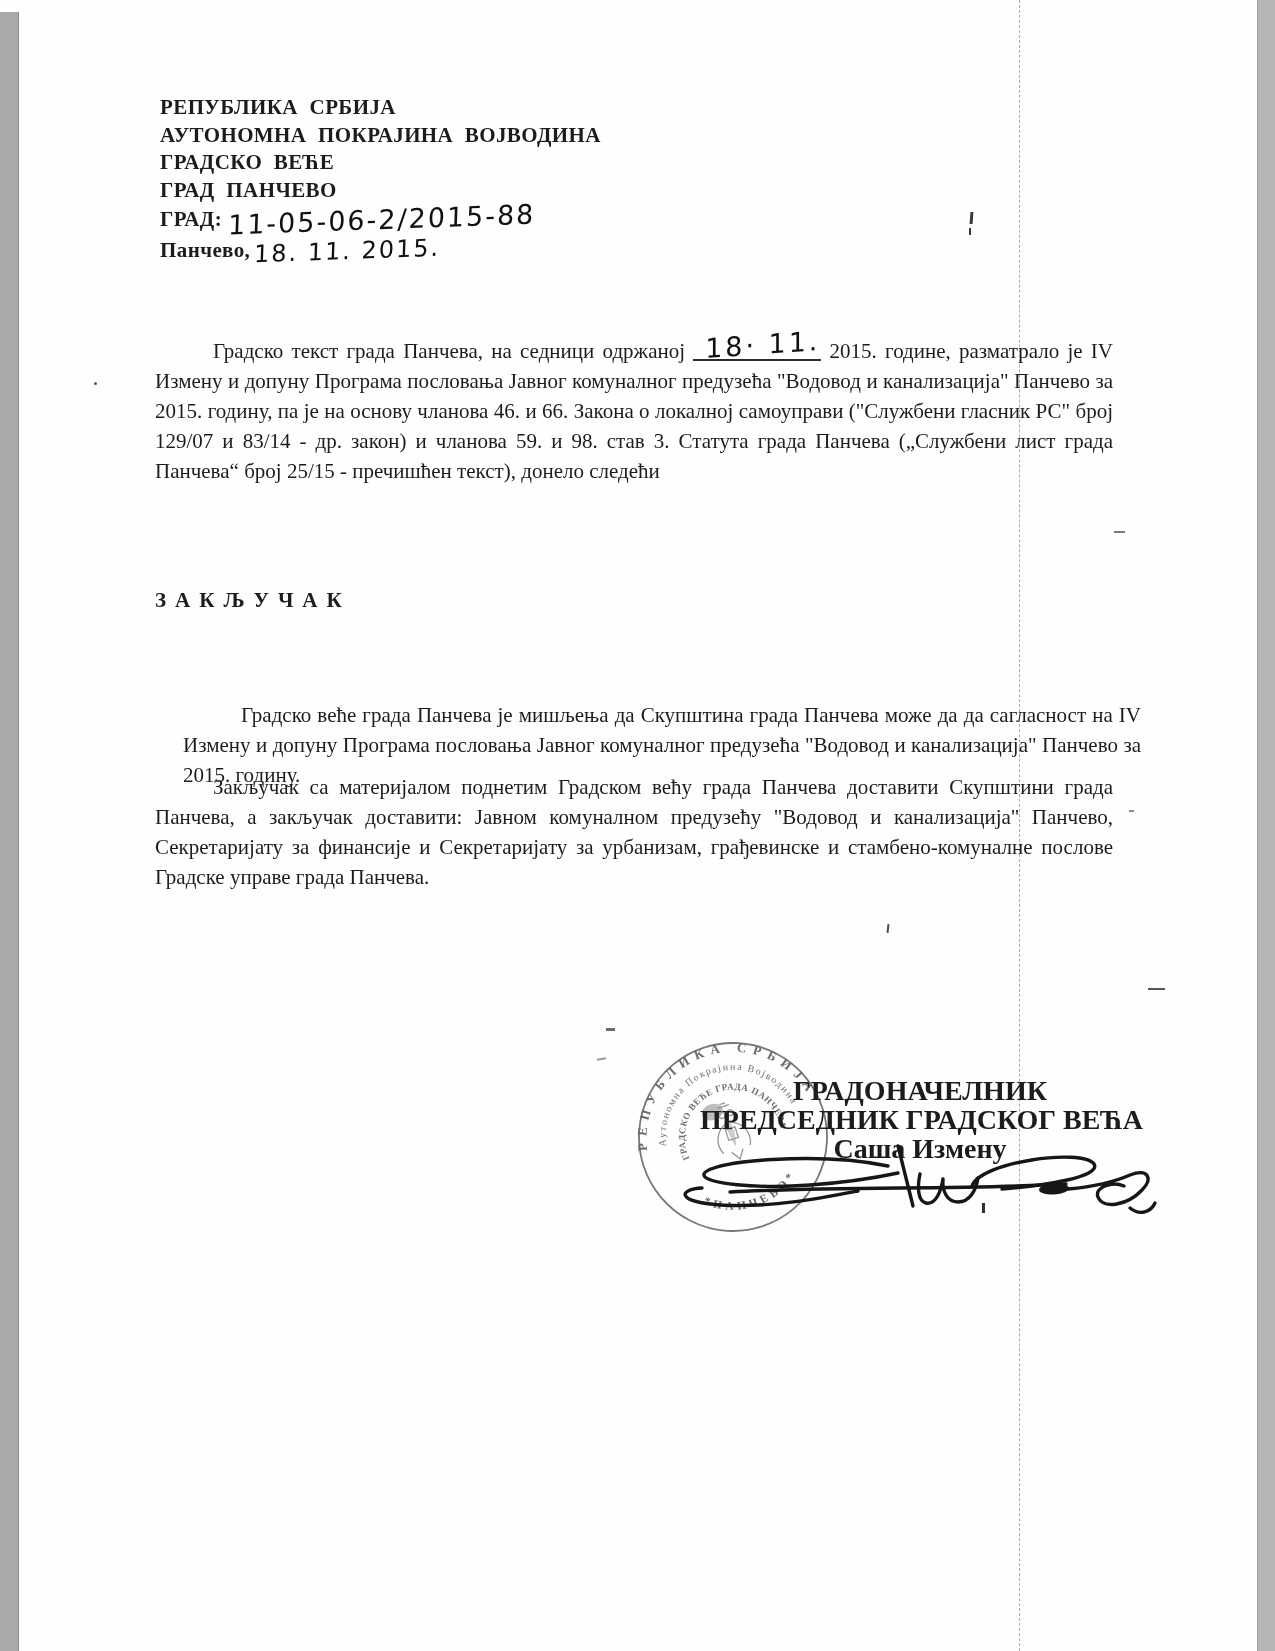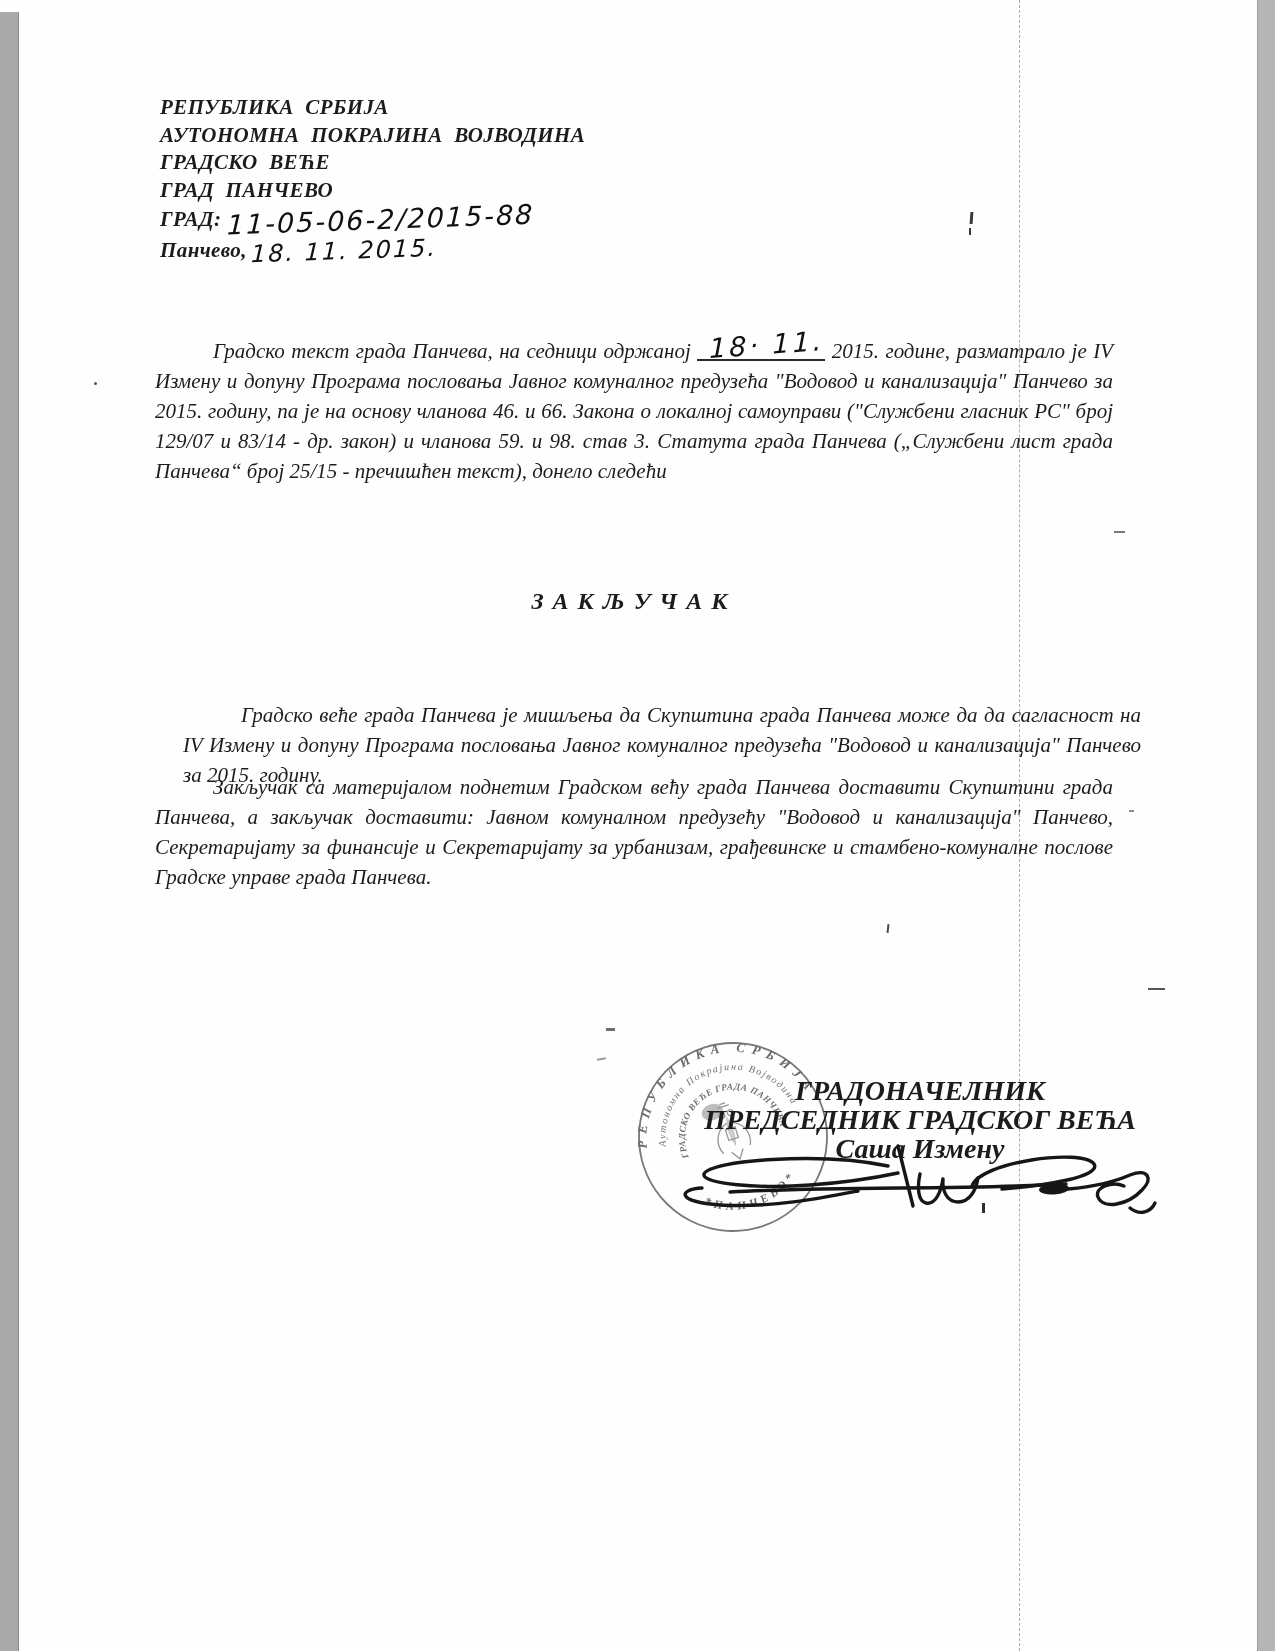--- a/index.html
+++ b/index.html
@@ -1,18 +1,18 @@
 <!DOCTYPE html>
 <html><head>
 <meta charset="utf-8">
 <style>
   html,body{margin:0;padding:0;background:#e8e8e8;}
   .page{
     position:relative;width:1275px;height:1651px;background:#fefefe;
-    font-family:"Liberation Serif", serif;color:#1c1c1c;overflow:hidden;font-style:italic;
+    font-family:"Liberation Serif", serif;color:#1c1c1c;overflow:hidden;
   }
   
   .edge-left{position:absolute;left:0;top:12px;bottom:0;width:18px;background:#a9a9a9;border-right:1px solid #8d8d8d;}
   .edge-right{position:absolute;right:0;top:0;bottom:0;width:17px;background:#b5b5b5;border-left:1px solid #9d9d9d;}
   
   .fold-line{position:absolute;left:1019px;top:0;bottom:0;width:0;border-left:1px dashed #979797;opacity:.8;}
 
   
   .header{position:absolute;left:160px;top:94px;font-weight:bold;font-size:21px;letter-spacing:.4px;}
   .header .hline{line-height:27.5px;word-spacing:6px;white-space:nowrap;}
@@ -40,21 +40,21 @@
     border-bottom:2px solid #2a2a2a;position:relative;text-indent:0;
   }
   .date-slot .hw-inline{
     position:absolute;left:12px;bottom:-1px;font-size:27px;white-space:nowrap;
     font-family:"DejaVu Sans", sans-serif;transform:rotate(-4deg) skewX(-4deg);
     letter-spacing:3px;color:#101010;
   }
 
   .doc-title{
     position:absolute;left:155px;width:958px;top:588px;margin:0;
-    text-align:center;font-size:24px;font-weight:bold;letter-spacing:9px;
+    font-size:21px;font-weight:bold;letter-spacing:9px;
   }
 
   
   .sign-block{
     position:absolute;left:700px;top:1076px;width:440px;
     text-align:center;font-weight:bold;font-size:28px;line-height:29px;z-index:3;
   }
   .sign-block div{white-space:nowrap;}
 
   .stamp-svg{position:absolute;left:618px;top:1022px;z-index:2;filter:blur(.35px);opacity:.93;}

